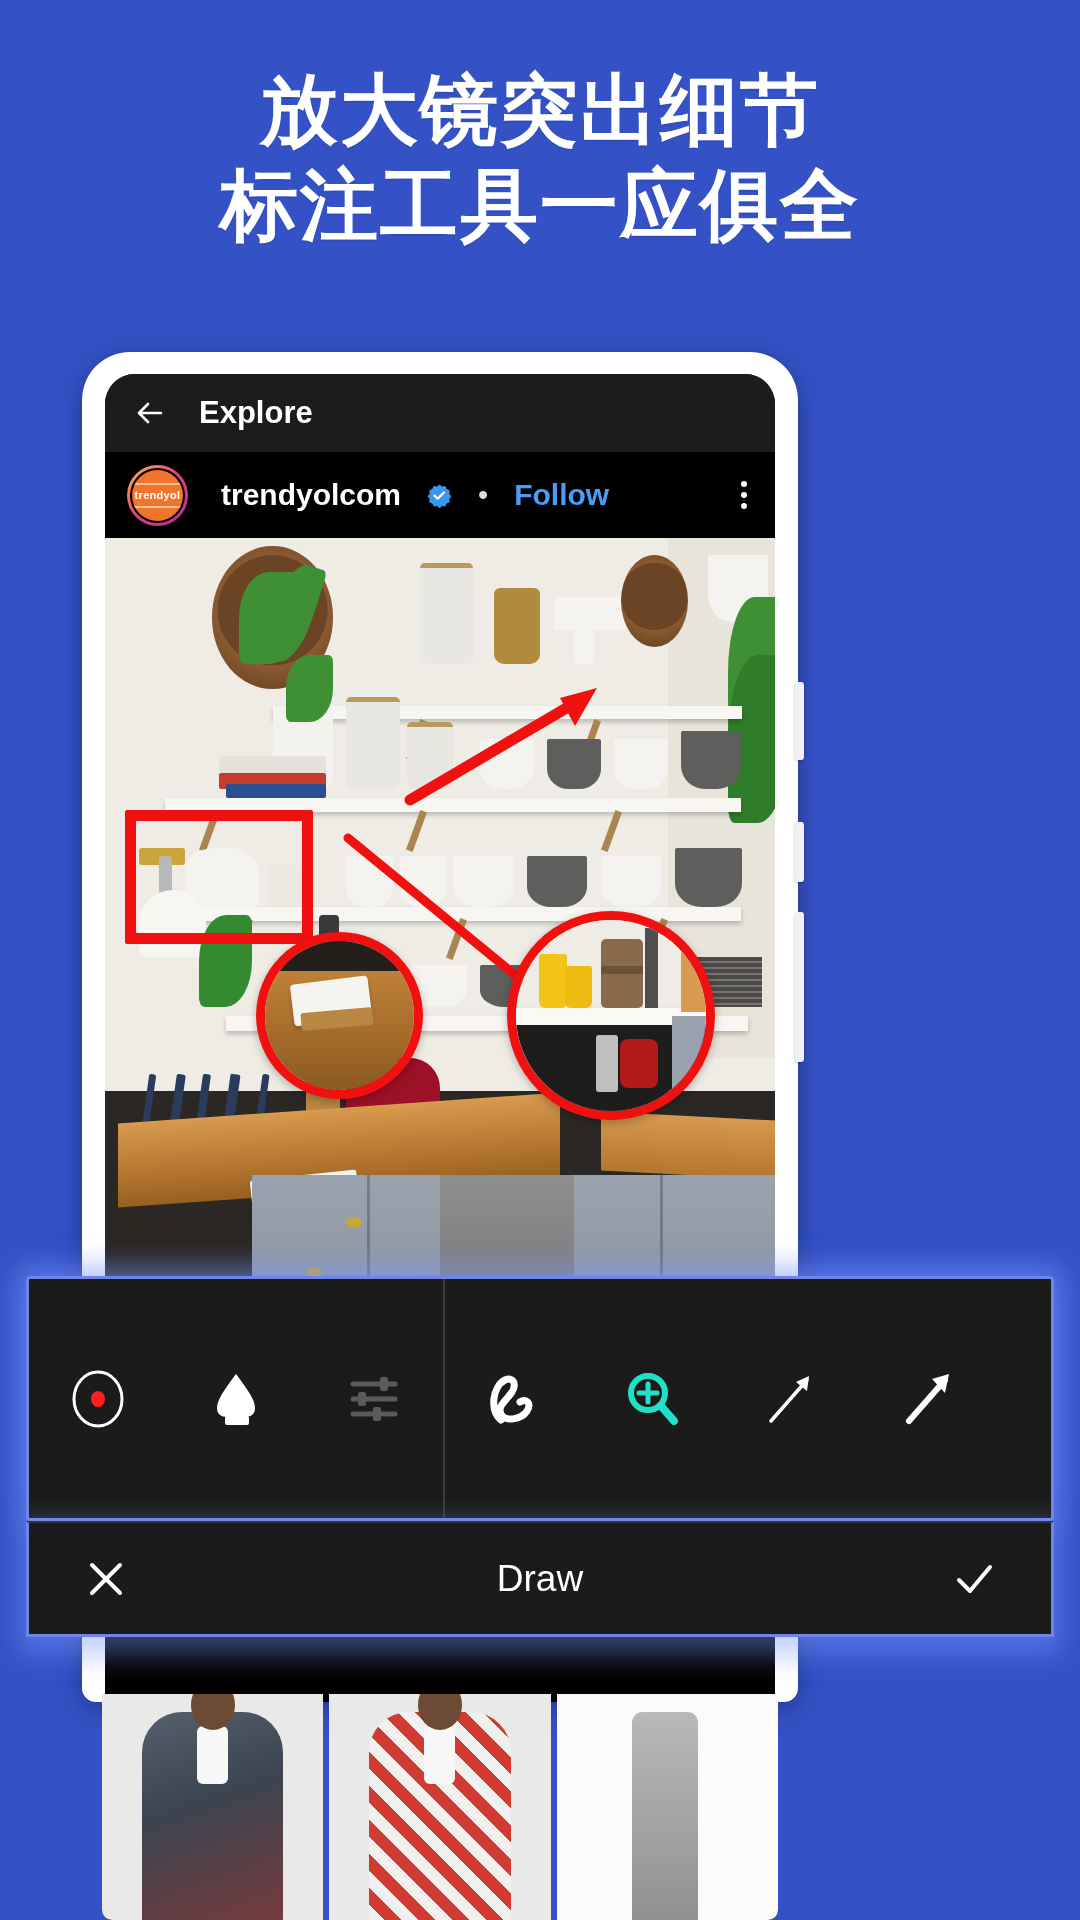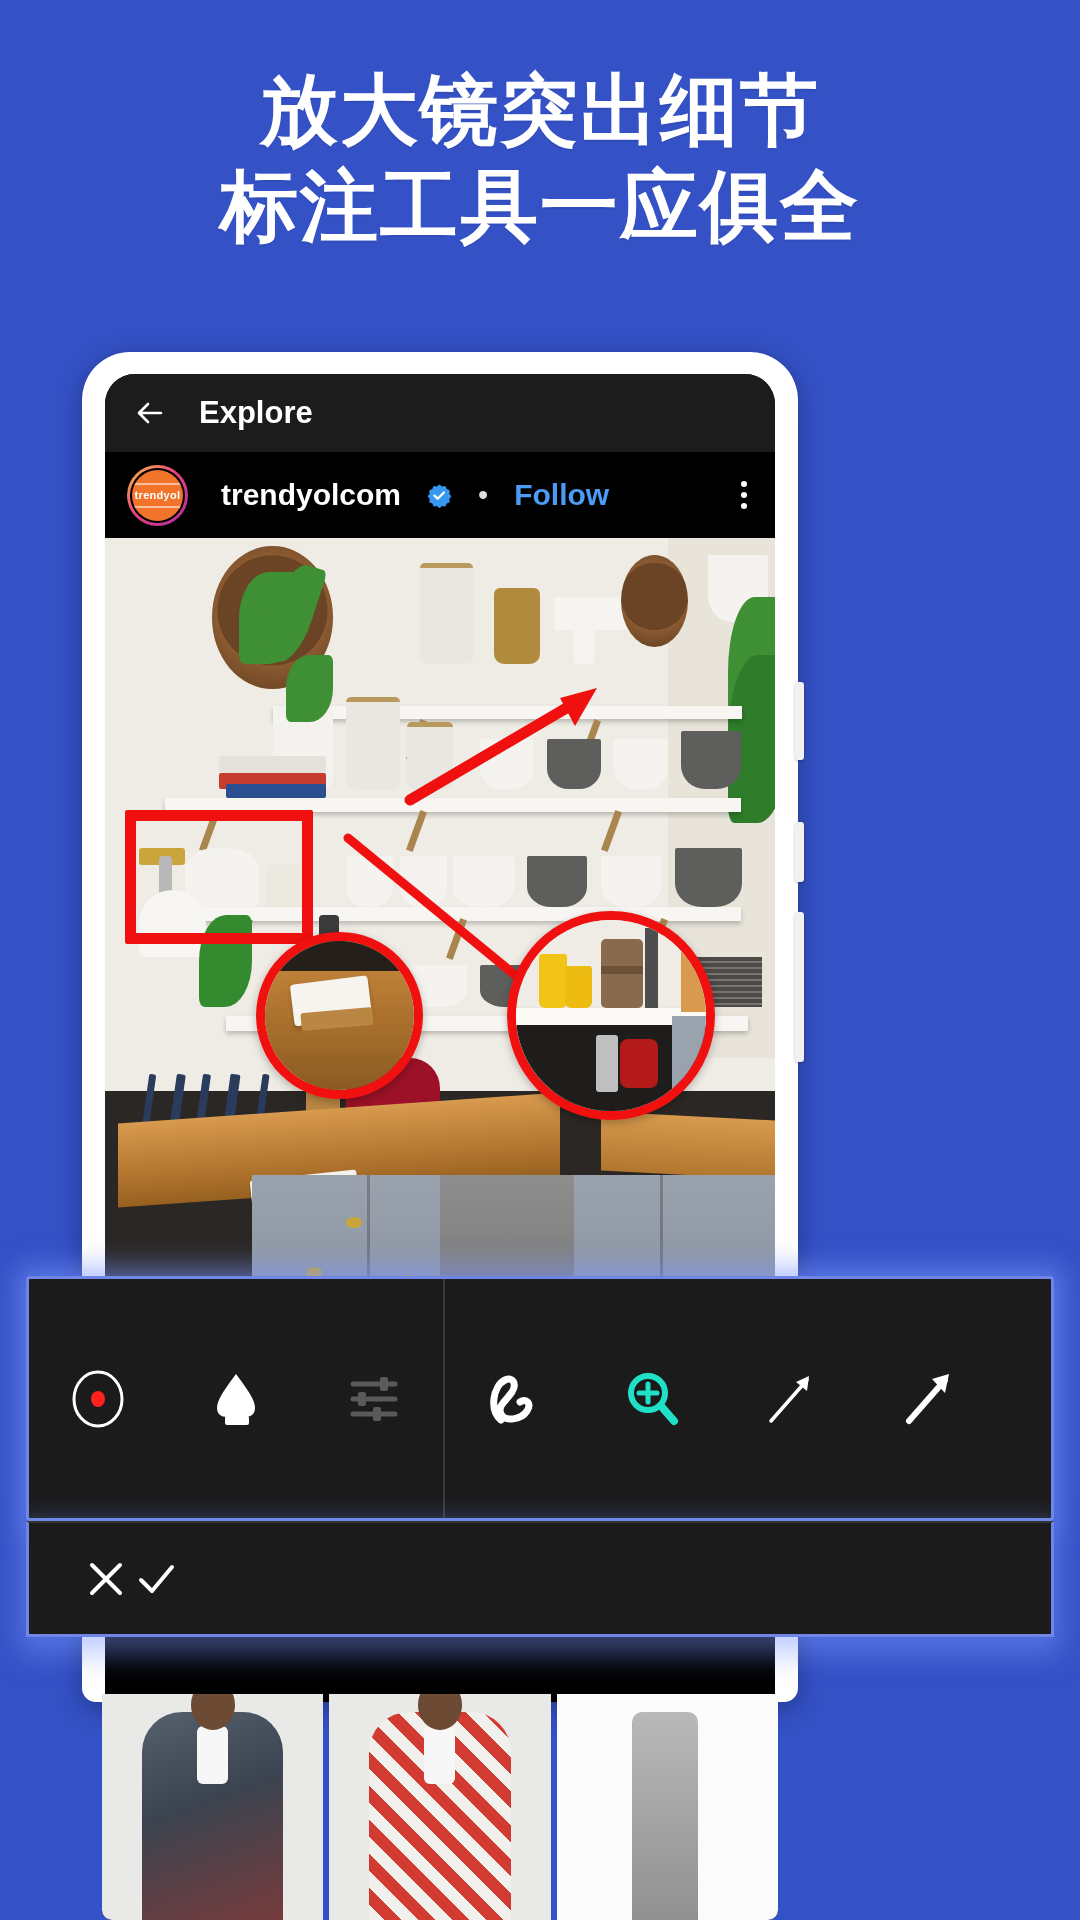--- a/index.html
+++ b/index.html
@@ -12,21 +12,21 @@
   }
 
   
   .headline{
     position:absolute; left:0; top:62px; width:1080px;
     text-align:center; color:#ffffff;
     font-weight:bold; font-size:78px; line-height:96px;
     letter-spacing:2px;
     text-shadow:0 2px 0 rgba(0,0,0,0.06);
   }
-  .headline .l2{ display:block; }
+  .headline .l2{ display:block;font-family:Liberation Serif, serif; }
 
   
   .phone{
     position:absolute; left:82px; top:352px;
     width:716px; height:1350px;
     background:#ffffff;
     border-radius:48px 48px 14px 14px;
     box-shadow:0 6px 26px rgba(0,0,0,.30);
   }
   .phone-screen{
@@ -555,18 +555,19 @@
   </div>
 
 </div>
 
 <div class="bottombar">
   <span class="bb-icon">
     <svg viewBox="0 0 50 50" width="50" height="50">
       <path d="M11 11 L39 39 M39 11 L11 39" stroke="#fff" stroke-width="4" stroke-linecap="round"></path>
     </svg>
   </span>
+  <span class="bb-title">Draw</span>
   <span class="bb-icon">
     <svg viewBox="0 0 50 50" width="50" height="50">
       <path d="M10 26 L21 37 L41 13" fill="none" stroke="#fff" stroke-width="4" stroke-linecap="round" stroke-linejoin="round"></path>
     </svg>
   </span>
 </div>
 
 </body></html>

